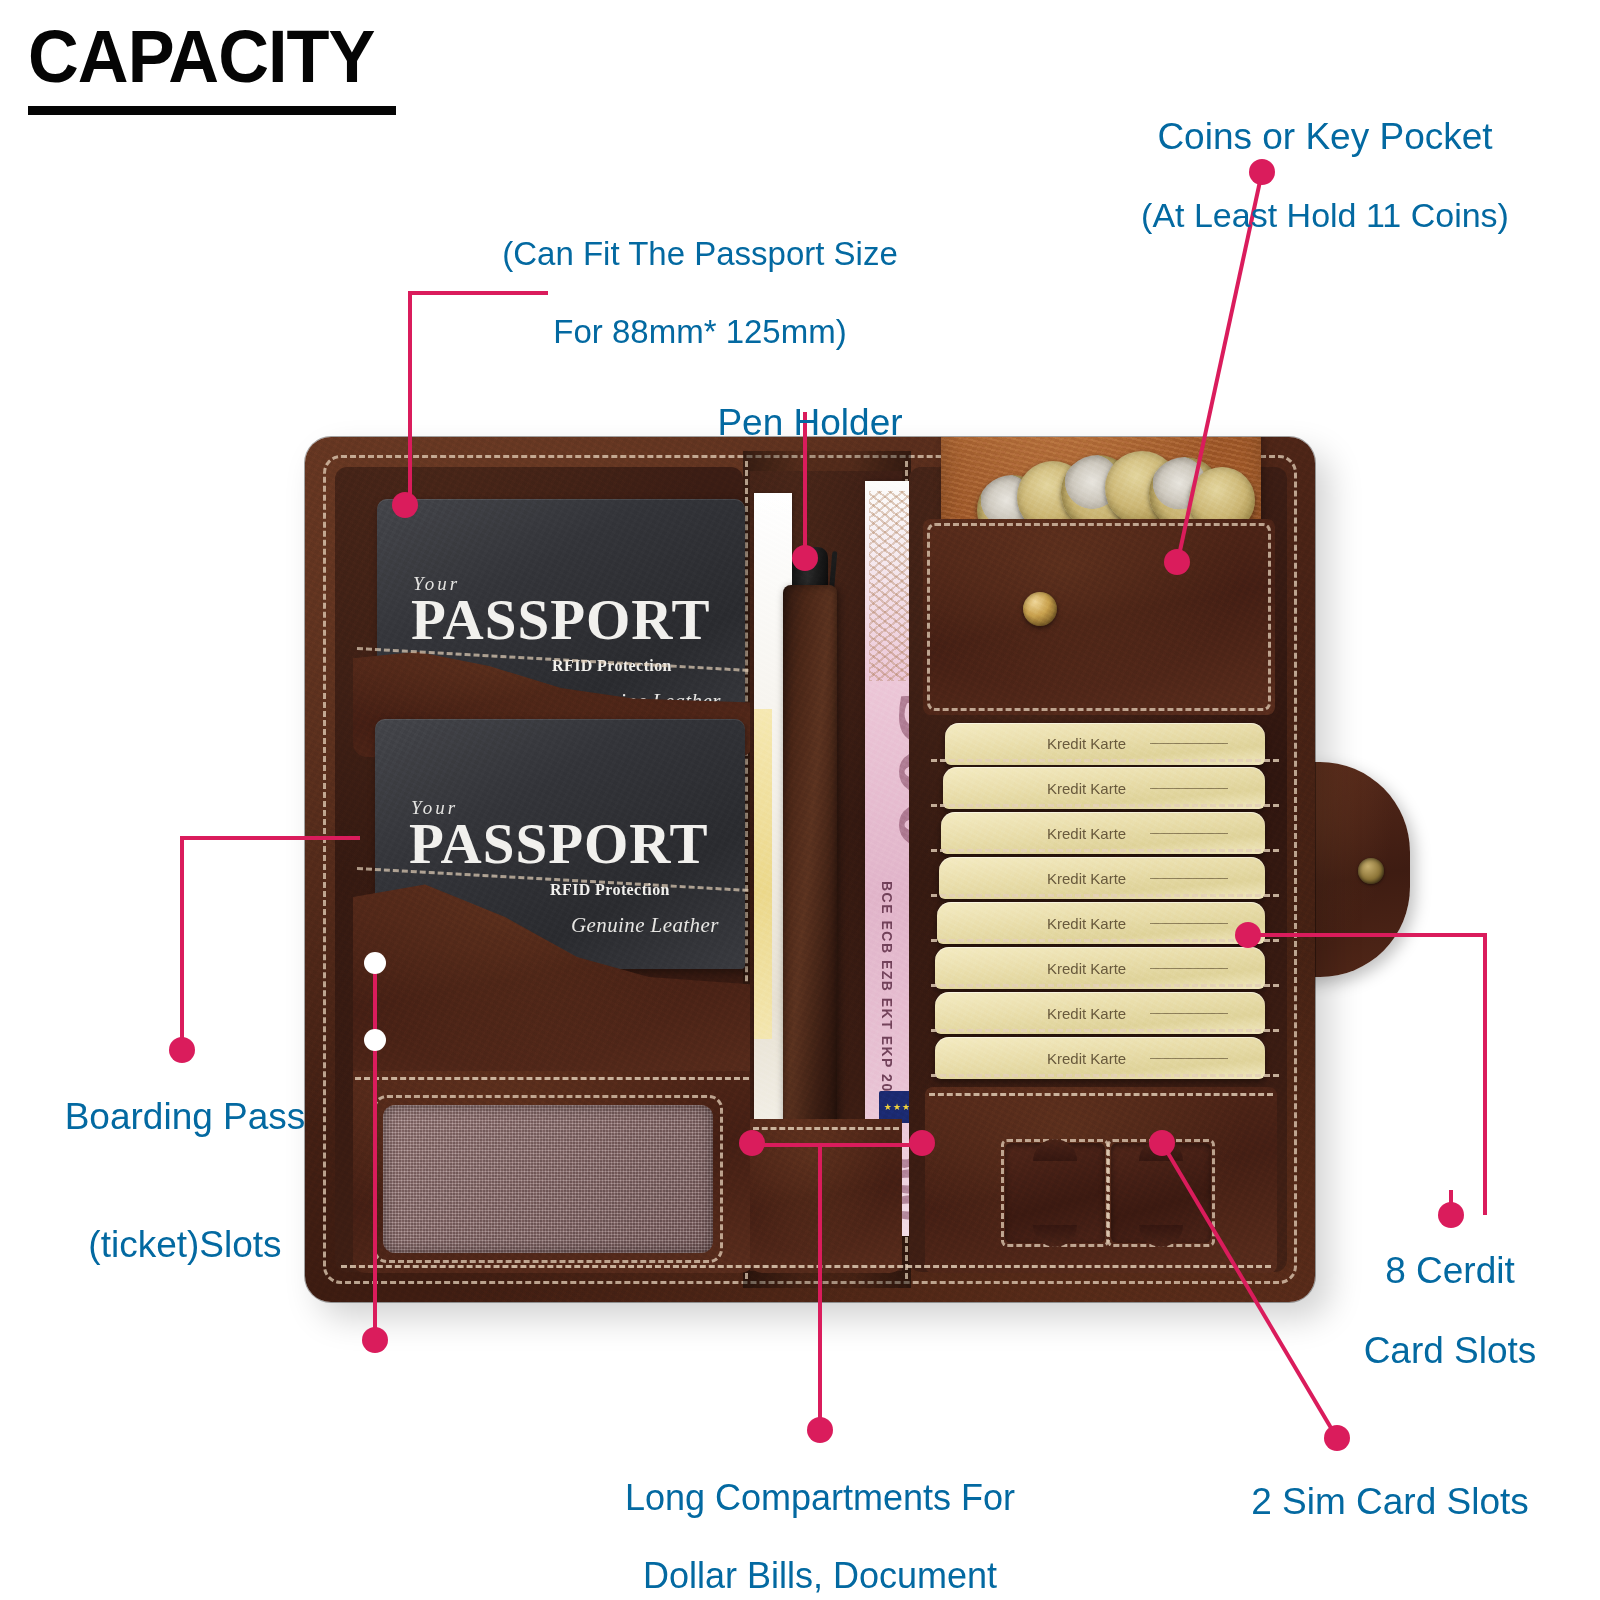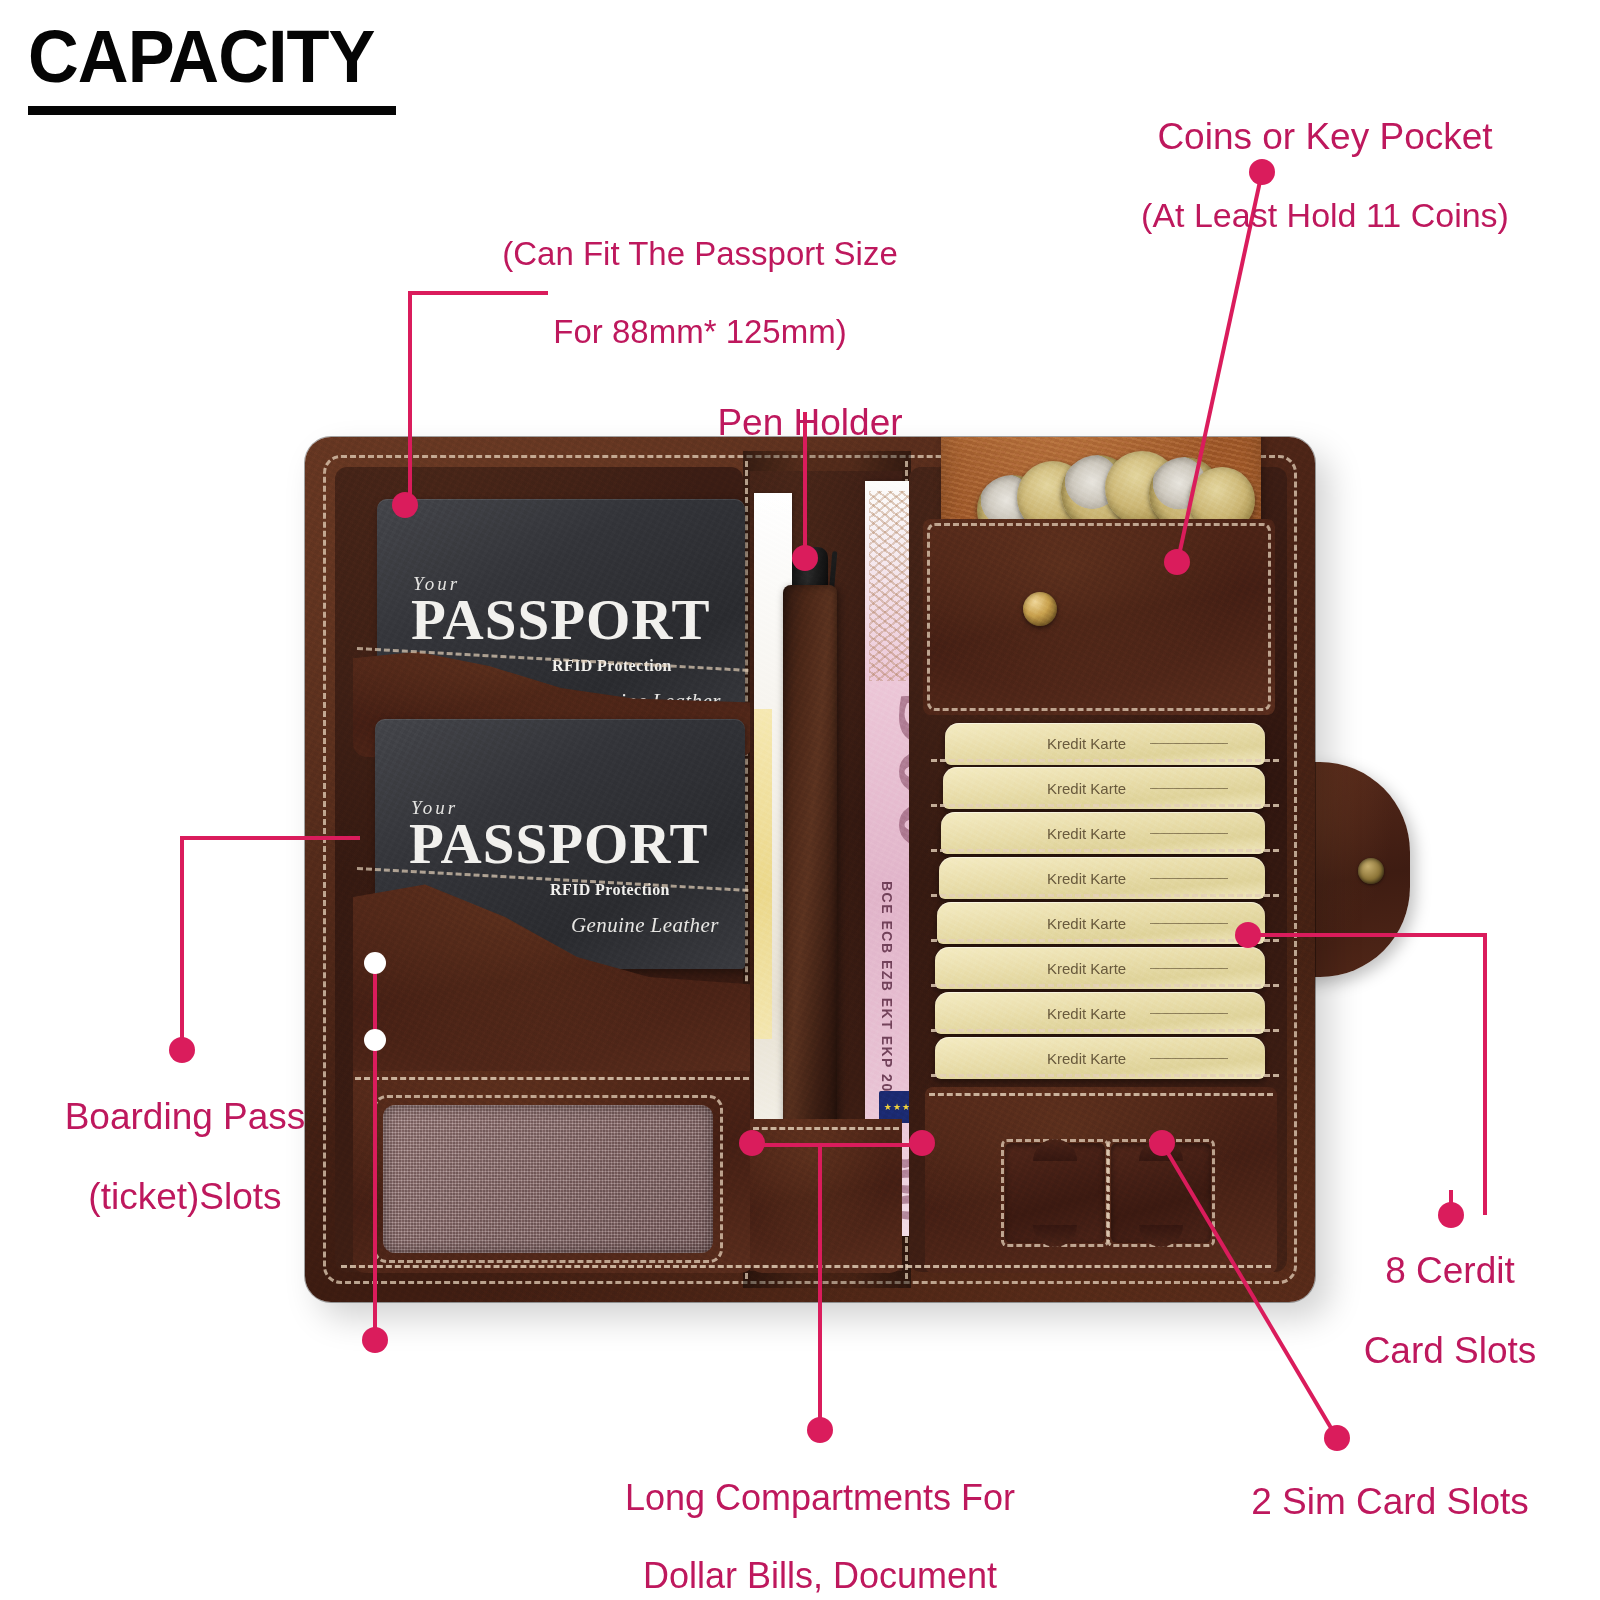--- a/index.html
+++ b/index.html
@@ -18,21 +18,21 @@
   .title-wrap { position:absolute; left:28px; top:20px; }
   .title {
     font-size:74px; font-weight:700; letter-spacing:-1px;
     color:#050505; line-height:1; font-family:"Liberation Sans", sans-serif;
     transform:scaleX(0.95); transform-origin:left center;
   }
   .title-rule { width:368px; height:9px; background:#050505; margin-top:12px; }
 
   
   .label {
-    position:absolute; color:#be185d; font-size:34px; line-height:1.12;
+    position:absolute; color:#0369a1; font-size:34px; line-height:1.12;
     font-family:"Liberation Sans", sans-serif; white-space:pre-line;
   }
   .label.center { text-align:center; }
   .label.left   { text-align:left; }
 
   
   #leaders { position:absolute; inset:0; pointer-events:none; }
 
   
   #wallet {
@@ -460,21 +460,21 @@
     <div style="font-size:37px;">Pen Holder</div>
   </div>
 
   <div class="label center" style="left:1090px; top:78px; width:470px;">
     <div style="font-size:37px;">Coins or Key Pocket</div>
     <div style="font-size:34px;">(At Least Hold 11 Coins)</div>
   </div>
 
   <div class="label center" style="left:10px; top:1058px; width:350px;">
     <div style="font-size:37px;">Boarding Pass</div>
-    <div style="font-size:37px;">(ticket)Slots</div>
+    <div style="font-size:37px;margin-top:48px;">(ticket)Slots</div>
   </div>
 
 
   <div class="label center" style="left:580px; top:1440px; width:480px;">
     <div style="font-size:36px;">Long Compartments For</div>
     <div style="font-size:36px;">Dollar Bills, Document</div>
     
   </div>
 
   <div class="label center" style="left:1300px; top:1212px; width:300px;">

